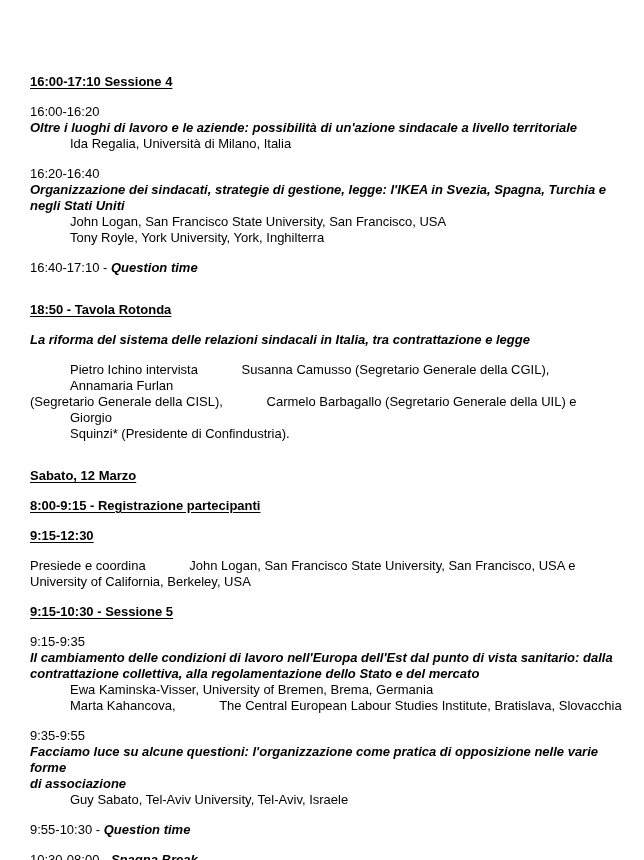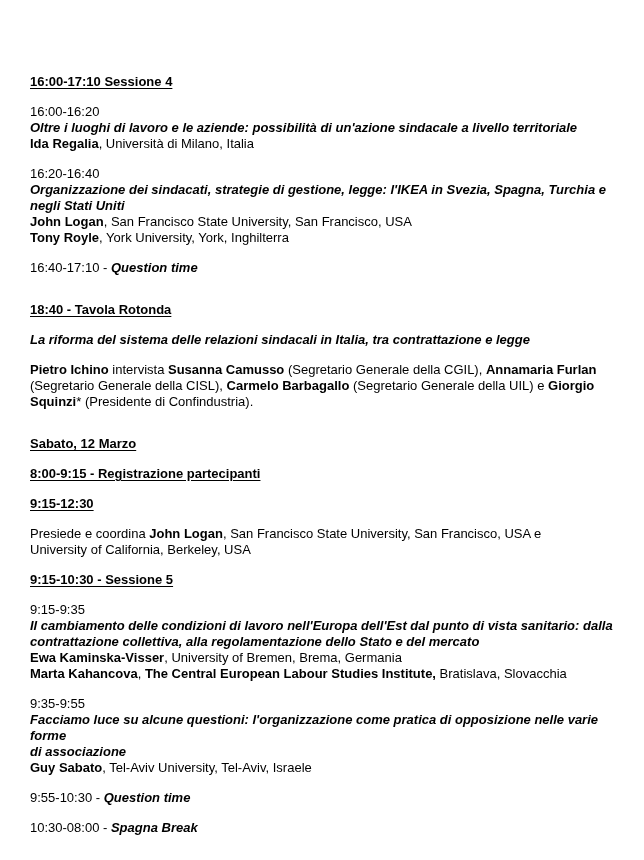--- a/index.html
+++ b/index.html
@@ -24,34 +24,34 @@
     padding: 74px 20px 0 30px;
     background: #ffffff;
   }
   p.block {
     margin: 0 0 14px 0;
     padding: 0;
   }
   p.block.gap-lg {
     margin-top: 26px;
   }
-  .run-b  { font-weight: bold; }
+  .run-b  { font-weight: normal; margin-left: 40px; }
   .run-i  { font-style: italic; font-weight: bold; }
   .run-bi { font-weight: bold; font-style: italic; text-align: center; }
   .run-hu { font-weight: bold; text-decoration: underline; text-underline-offset: 2px; }
 </style>
 </head>
 <body>
 
 <div class="doc" id="doc">
     <p class="block"><span class="run-hu">16:00-17:10 Sessione 4</span></p>
     <p class="block"><span>16:00-16:20</span><br><span class="run-i">Oltre i luoghi di lavoro e le aziende: possibilità di un'azione sindacale a livello territoriale</span><br><span class="run-b">Ida Regalia</span><span>, Università di Milano, Italia</span></p>
     <p class="block"><span>16:20-16:40</span><br><span class="run-i">Organizzazione dei sindacati, strategie di gestione, legge: l'IKEA in Svezia, Spagna, Turchia e</span><br><span class="run-i">negli Stati Uniti</span><br><span class="run-b">John Logan</span><span>, San Francisco State University, San Francisco, USA</span><br><span class="run-b">Tony Royle</span><span>, York University, York, Inghilterra</span></p>
     <p class="block"><span>16:40-17:10 - </span><span class="run-bi">Question time</span></p>
-    <p class="block gap-lg"><span class="run-hu">18:40 - Tavola Rotonda</span></p>
+    <p class="block gap-lg"><span class="run-hu">18:50 - Tavola Rotonda</span></p>
     <p class="block"><span class="run-i">La riforma del sistema delle relazioni sindacali in Italia, tra contrattazione e legge</span></p>
     <p class="block"><span class="run-b">Pietro Ichino</span><span> intervista </span><span class="run-b">Susanna Camusso</span><span> (Segretario Generale della CGIL), </span><span class="run-b">Annamaria Furlan</span><br><span>(Segretario Generale della CISL), </span><span class="run-b">Carmelo Barbagallo</span><span> (Segretario Generale della UIL) e </span><span class="run-b">Giorgio</span><br><span class="run-b">Squinzi</span><span>* (Presidente di Confindustria).</span></p>
     <p class="block gap-lg"><span class="run-hu">Sabato, 12 Marzo</span></p>
     <p class="block"><span class="run-hu">8:00-9:15 - Registrazione partecipanti</span></p>
     <p class="block"><span class="run-hu">9:15-12:30</span></p>
     <p class="block"><span>Presiede e coordina </span><span class="run-b">John Logan</span><span>, San Francisco State University, San Francisco, USA e</span><br><span>University of California, Berkeley, USA</span></p>
     <p class="block"><span class="run-hu">9:15-10:30 - Sessione 5</span></p>
     <p class="block"><span>9:15-9:35</span><br><span class="run-i">Il cambiamento delle condizioni di lavoro nell'Europa dell'Est dal punto di vista sanitario: dalla</span><br><span class="run-i">contrattazione collettiva, alla regolamentazione dello Stato e del mercato</span><br><span class="run-b">Ewa Kaminska-Visser</span><span>, University of Bremen, Brema, Germania</span><br><span class="run-b">Marta Kahancova</span><span>, </span><span class="run-b">The Central European Labour Studies Institute,</span><span> Bratislava, Slovacchia</span></p>
     <p class="block"><span>9:35-9:55</span><br><span class="run-i">Facciamo luce su alcune questioni: l'organizzazione come pratica di opposizione nelle varie forme</span><br><span class="run-i">di associazione</span><br><span class="run-b">Guy Sabato</span><span>, Tel-Aviv University, Tel-Aviv, Israele</span></p>
     <p class="block"><span>9:55-10:30 - </span><span class="run-bi">Question time</span></p>

